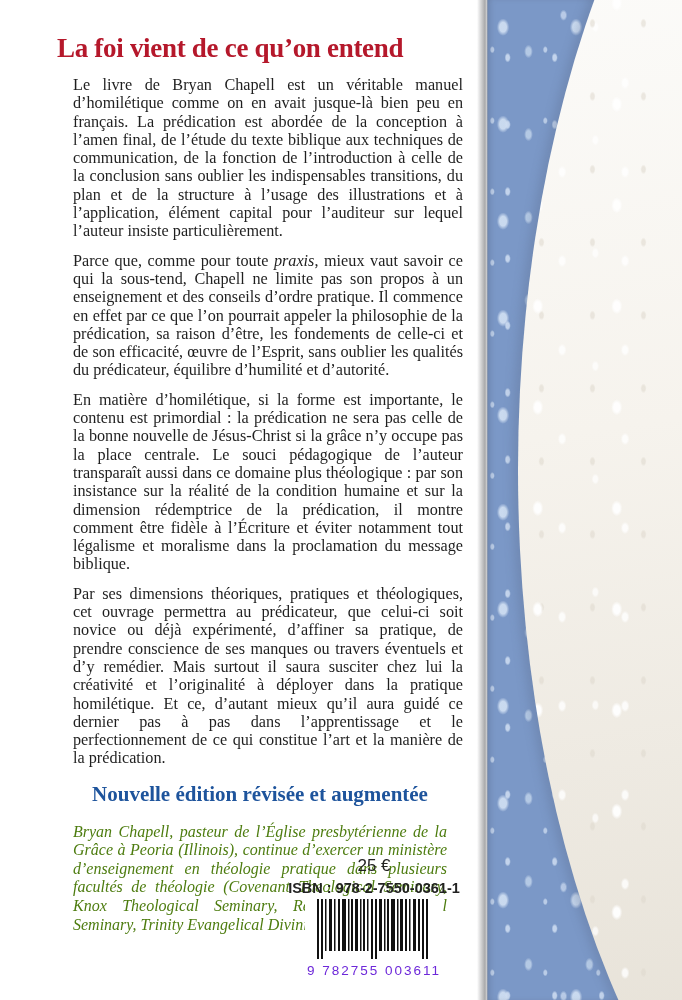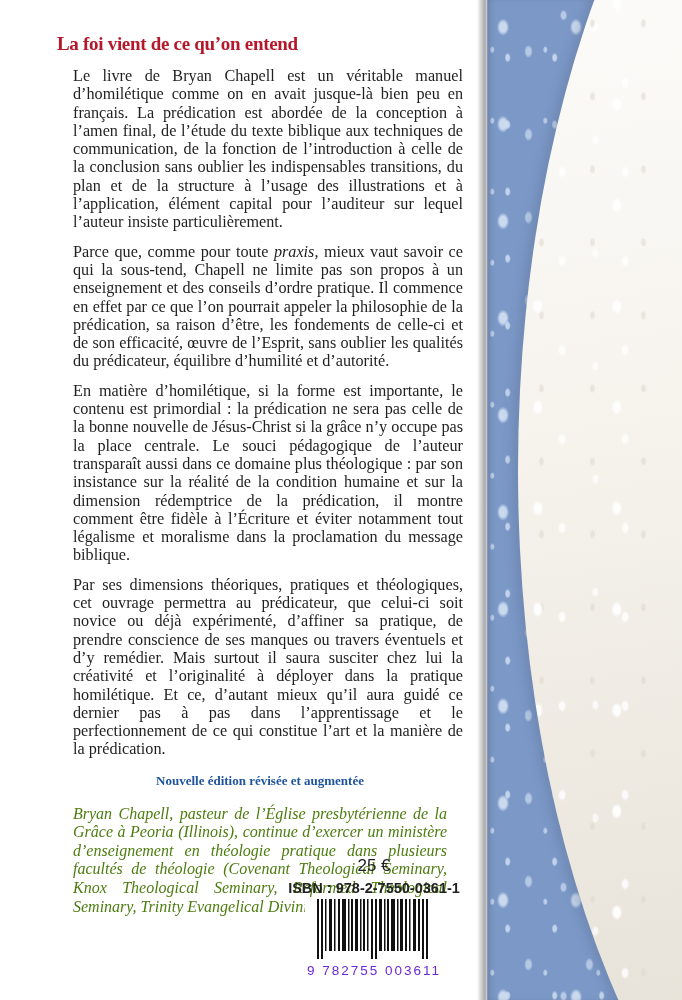--- a/index.html
+++ b/index.html
@@ -43,32 +43,32 @@
     background:linear-gradient(to right, rgba(255,255,255,0), rgba(140,140,142,.75) 72%, rgba(190,190,192,.35));
   }
 
   
   .text-col{
     position:absolute;left:57px;top:33px;width:406px;
     color:#1f1f1f;
   }
   .cover-title{
     margin:0 0 12px 0;
-    font-size:19px;font-weight:bold;color:#b5182b;
+    font-size:27px;font-weight:bold;color:#b5182b;
     letter-spacing:-0.3px;
   }
   .body-par{
     margin:0 0 11px 16px;
     font-size:16.2px;line-height:18.3px;
     text-align:justify;
   }
   .edition-note{
     margin:14px 0 10px 0;
     text-align:center;
-    font-size:13px;font-weight:bold;color:#1e549c;
+    font-size:21px;font-weight:bold;color:#1e549c;
   }
   .author-bio{
     margin:16px;
     font-size:16px;line-height:18.6px;
     font-style:italic;text-align:justify;color:#4d7c0f;
   }
 
   
   .publisher{
     position:absolute;left:50px;top:876px;width:190px;

